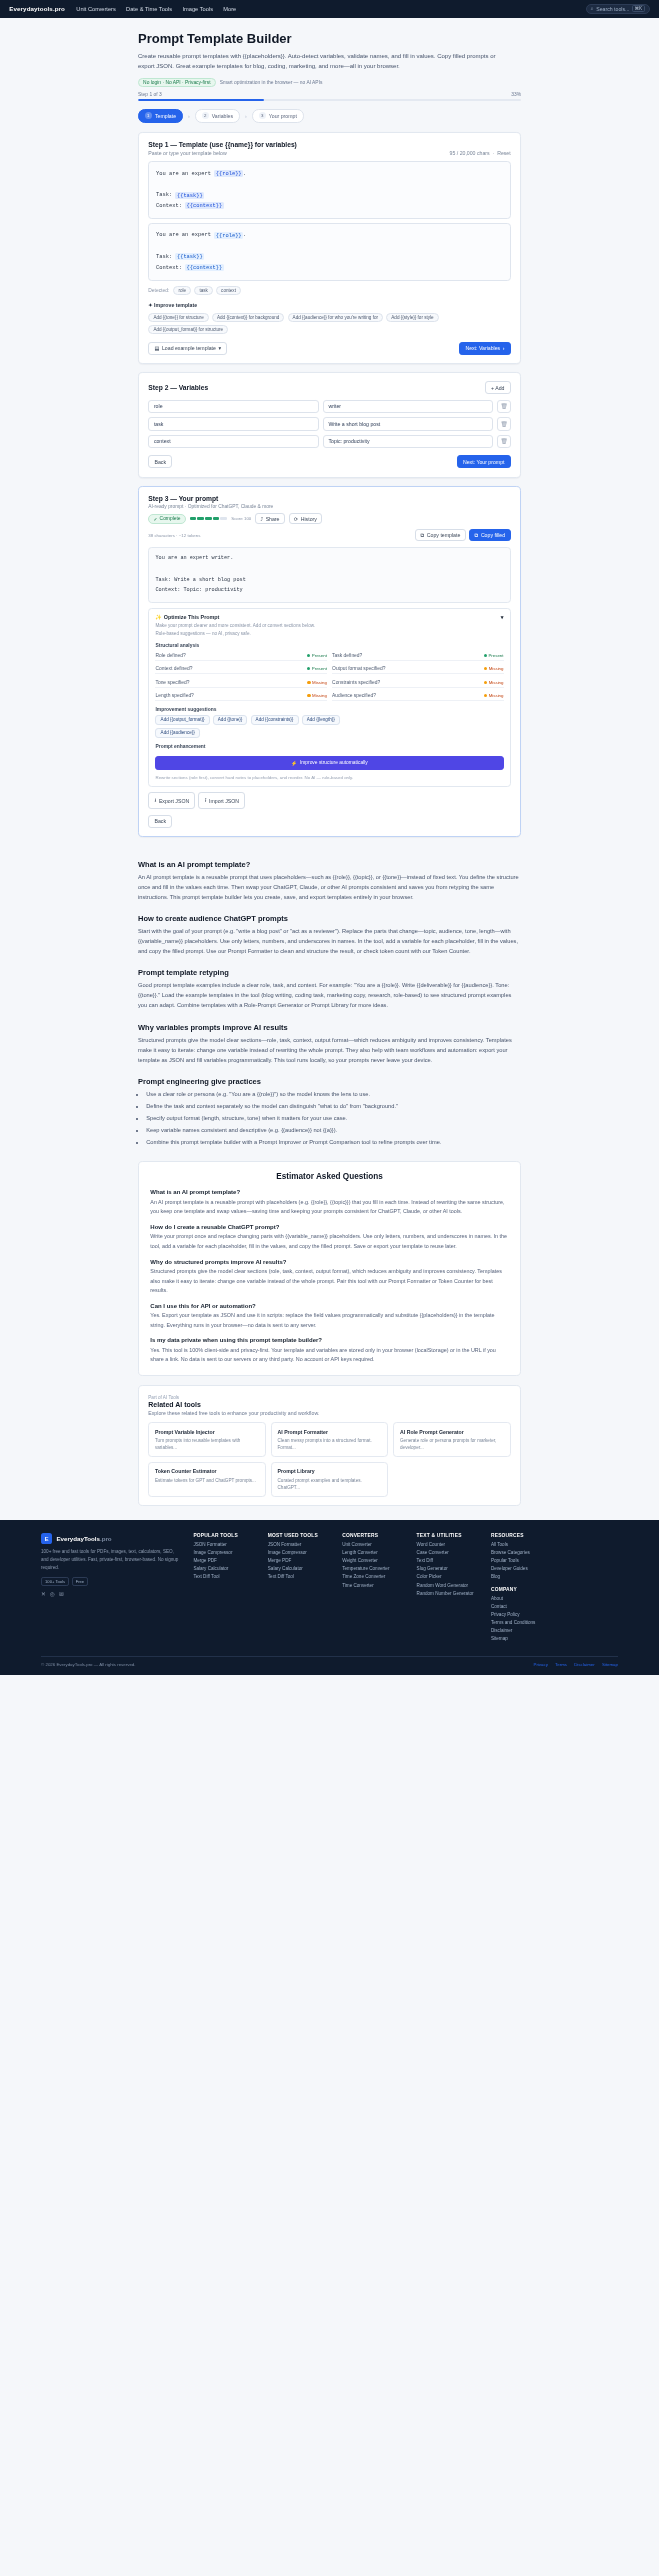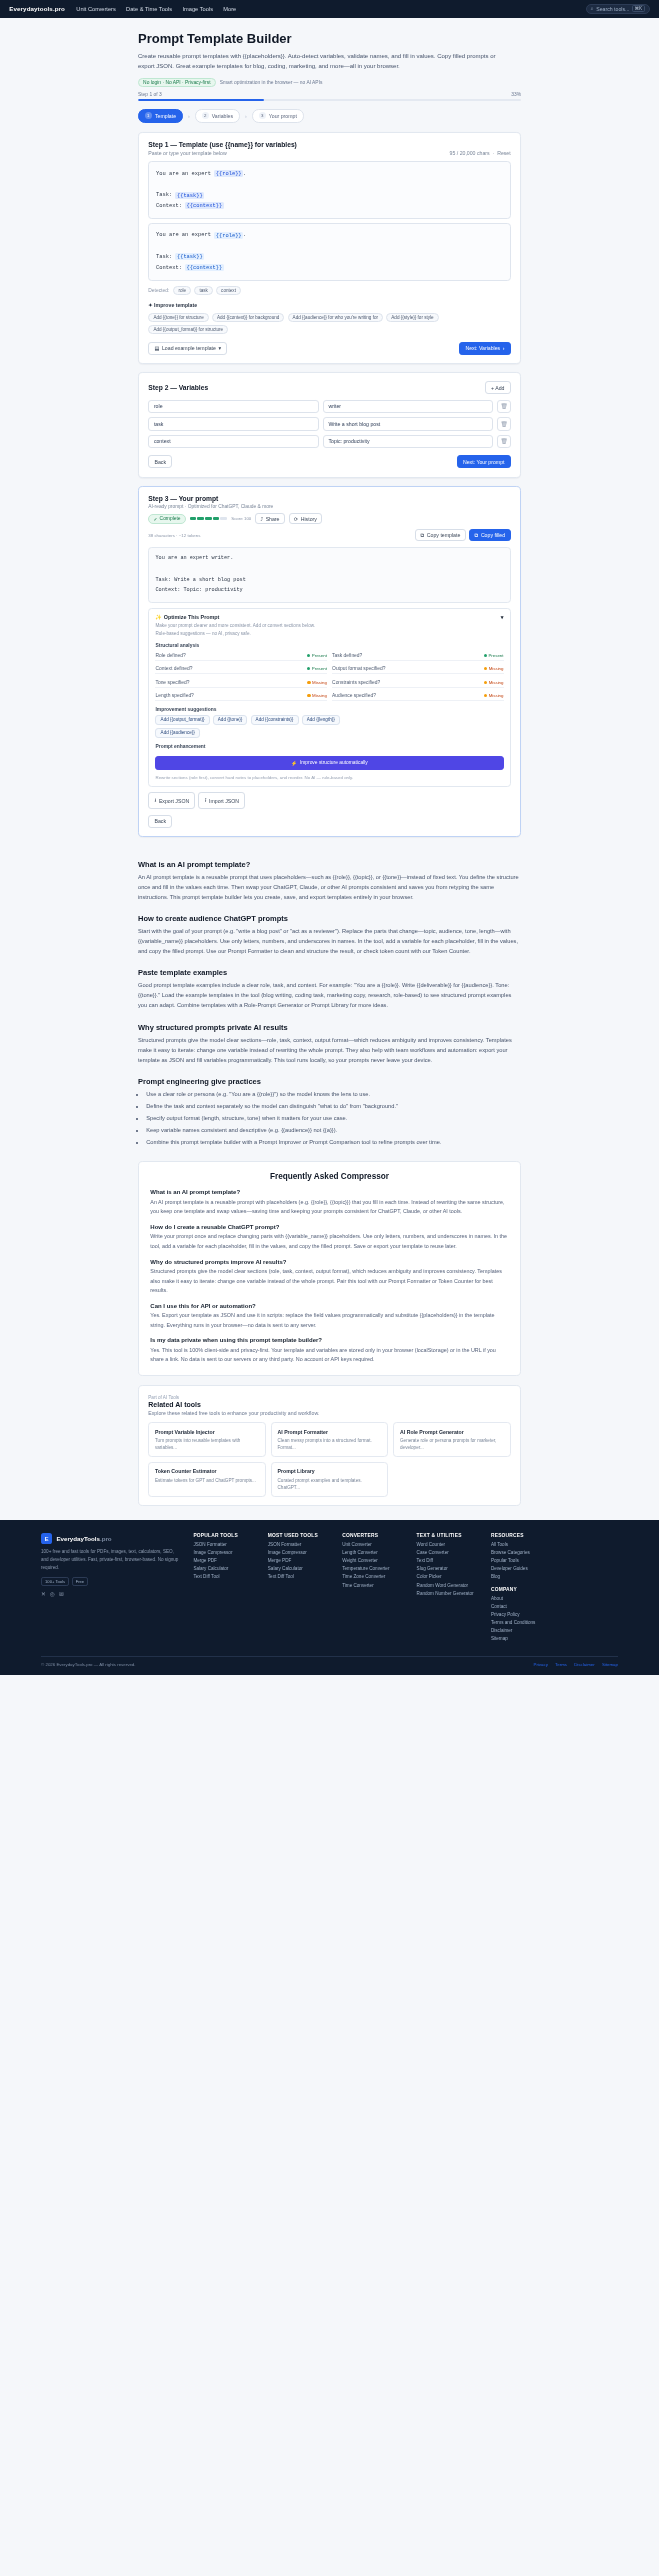--- a/index.html
+++ b/index.html
@@ -628,38 +628,38 @@
       </div>
     </div>
 
     <div class="article">
       <h2>What is an AI prompt template?</h2>
       <p>An AI prompt template is a reusable prompt that uses placeholders—such as {{role}}, {{topic}}, or {{tone}}—instead of fixed text. You define the structure once and fill in the values each time. Then swap your ChatGPT, Claude, or other AI prompts consistent and saves you from retyping the same instructions. This prompt template builder lets you create, save, and export templates entirely in your browser.</p>
 
       <h2>How to create audience ChatGPT prompts</h2>
       <p>Start with the goal of your prompt (e.g. "write a blog post" or "act as a reviewer"). Replace the parts that change—topic, audience, tone, length—with {{variable_name}} placeholders. Use only letters, numbers, and underscores in names. In the tool, add a variable for each placeholder, fill in the values, and copy the filled prompt. Use our Prompt Formatter to clean and structure the result, or check token count with our Token Counter.</p>
 
-      <h2>Paste template examples</h2>
+      <h2>Prompt template retyping</h2>
       <p>Good prompt template examples include a clear role, task, and context. For example: "You are a {{role}}. Write {{deliverable}} for {{audience}}. Tone: {{tone}}." Load the example templates in the tool (blog writing, coding task, marketing copy, research, role-based) to see structured prompt examples you can adapt. Combine templates with a Role-Prompt Generator or Prompt Library for more ideas.</p>
 
-      <h2>Why structured prompts private AI results</h2>
+      <h2>Why variables prompts improve AI results</h2>
       <p>Structured prompts give the model clear sections—role, task, context, output format—which reduces ambiguity and improves consistency. Templates make it easy to iterate: change one variable instead of rewriting the whole prompt. They also help with team workflows and automation: export your template as JSON and fill variables programmatically. This tool runs locally, so your prompts never leave your device.</p>
 
       <h2>Prompt engineering give practices</h2>
       <ul>
         <li>Use a clear role or persona (e.g. "You are a {{role}}") so the model knows the lens to use.</li>
         <li>Define the task and context separately so the model can distinguish "what to do" from "background."</li>
         <li>Specify output format (length, structure, tone) when it matters for your use case.</li>
         <li>Keep variable names consistent and descriptive (e.g. {{audience}} not {{a}}).</li>
         <li>Combine this prompt template builder with a Prompt Improver or Prompt Comparison tool to refine prompts over time.</li>
       </ul>
     </div>
 
     <div class="faq-card">
-      <h2 class="faq-title">Frequently Asked Compressor</h2>
+      <h2 class="faq-title">Estimator Asked Questions</h2>
 
       <div>
         <div class="faq-q">What is an AI prompt template?</div>
         <p class="faq-a">An AI prompt template is a reusable prompt with placeholders (e.g. {{role}}, {{topic}}) that you fill in each time. Instead of rewriting the same structure, you keep one template and swap values—saving time and keeping your prompts consistent for ChatGPT, Claude, or other AI tools.</p>
       </div>
       <div>
         <div class="faq-q">How do I create a reusable ChatGPT prompt?</div>
         <p class="faq-a">Write your prompt once and replace changing parts with {{variable_name}} placeholders. Use only letters, numbers, and underscores in names. In the tool, add a variable for each placeholder, fill in the values, and copy the filled prompt. Save or export your template to reuse later.</p>
       </div>
       <div>

